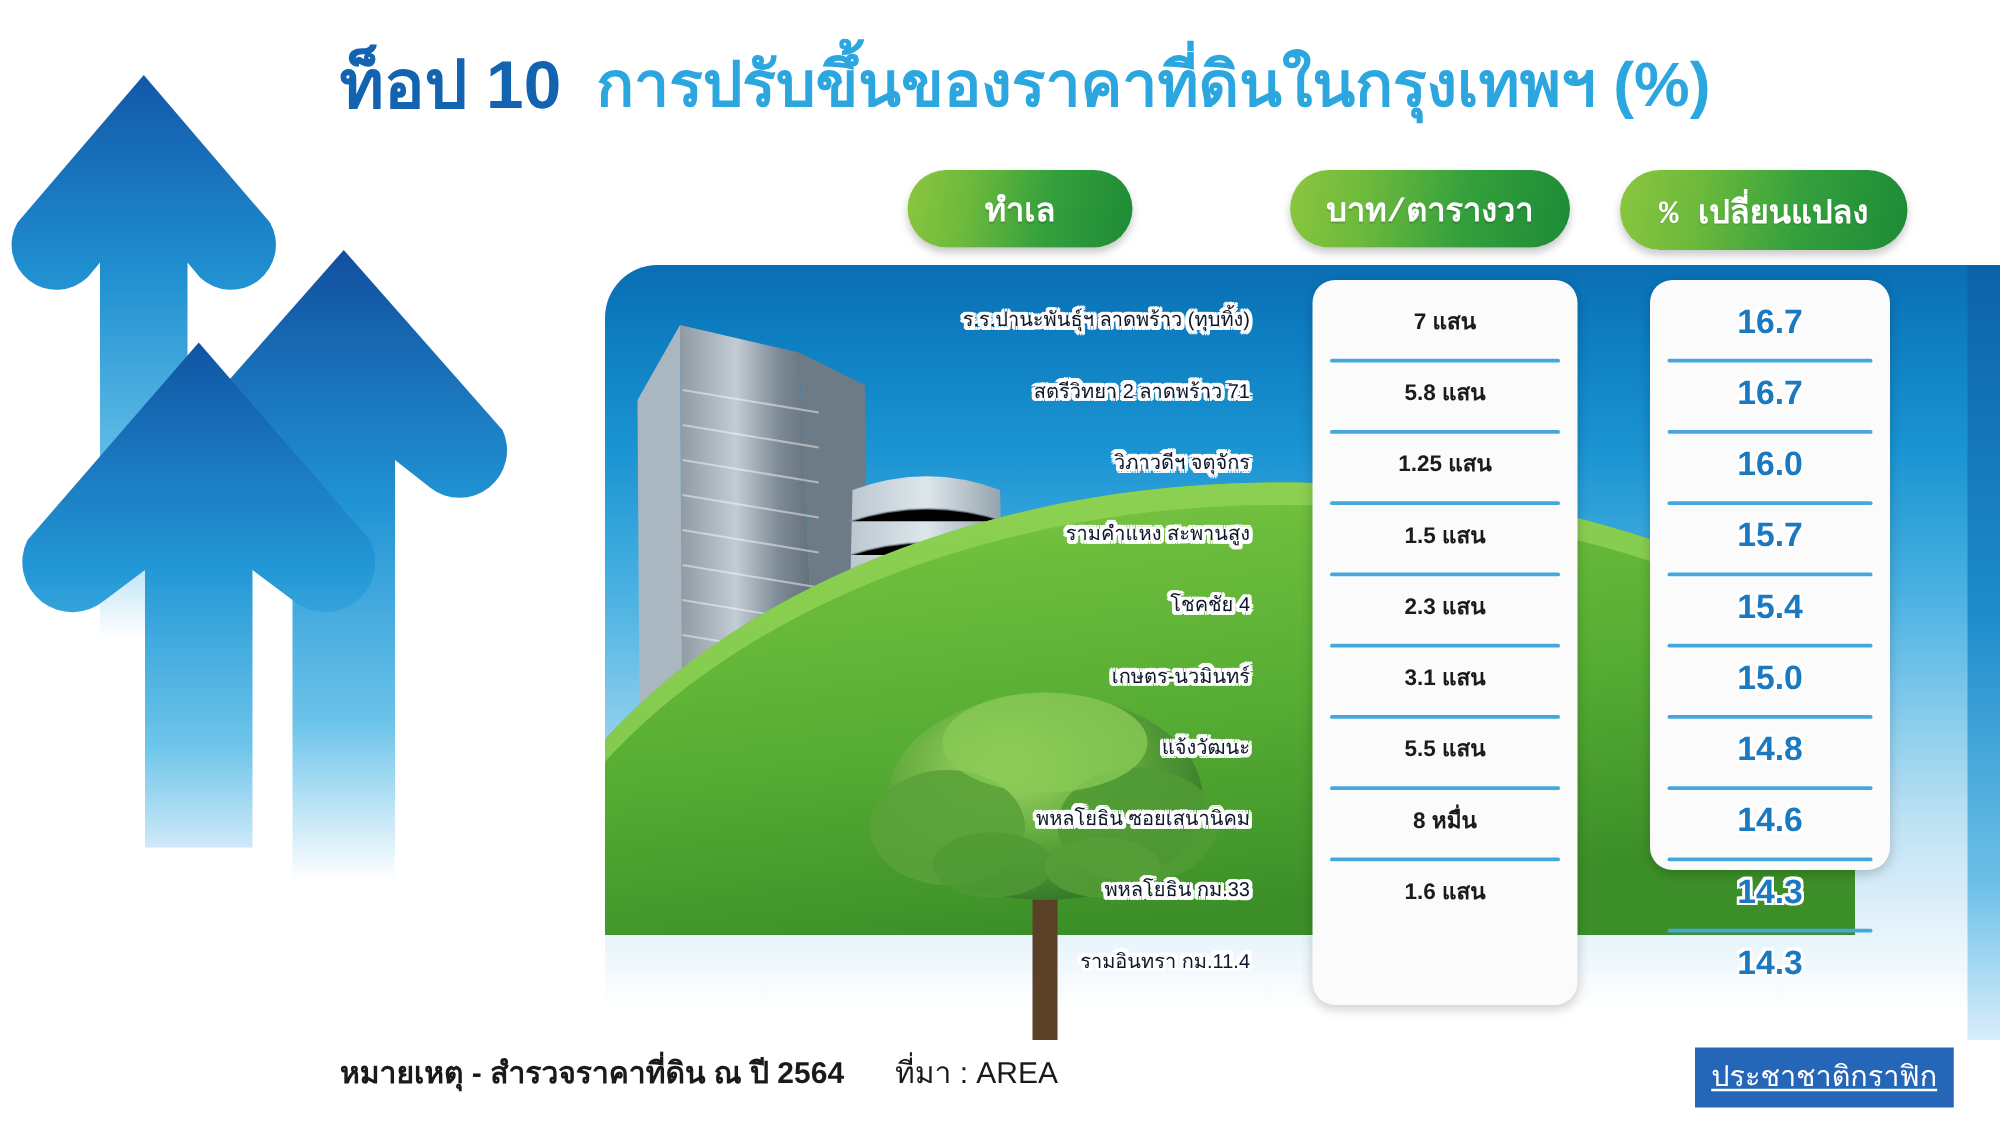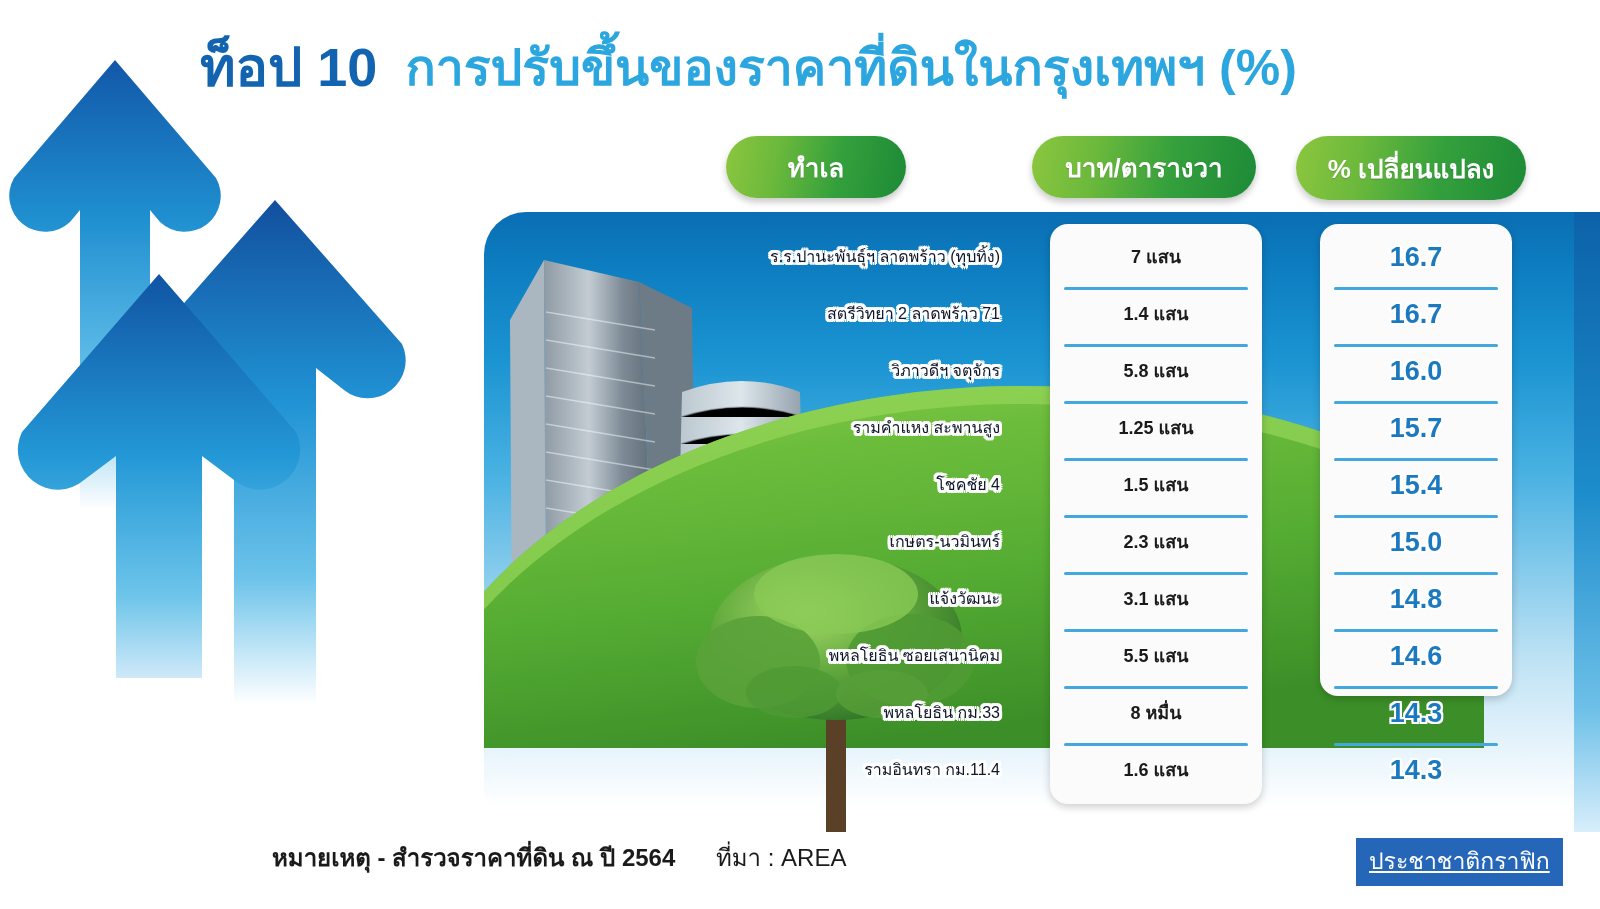--- a/index.html
+++ b/index.html
@@ -33,21 +33,21 @@
 
   
   #title-bar {
     position: absolute;
     left: 200px;
     top: 24px;
     width: 1240px;
     height: 86px;
     display: flex;
     align-items: center;
-    justify-content: flex-start;
+    justify-content: center;
     white-space: nowrap;
     z-index: 40;
   }
   #title-top10 {
     font-size: 54px;
     font-weight: bold;
     color: #1263b0;
     letter-spacing: 0px;
   }
   #title-rest {
@@ -64,20 +64,21 @@
     display: flex;
     align-items: center;
     justify-content: center;
     color: #ffffff;
     font-weight: bold;
     font-size: 26px;
     background: linear-gradient(100deg, #8cc63f 0%, #6cb93c 28%, #34a03c 62%, #1d8a37 100%);
     box-shadow: 0 4px 7px rgba(0,0,0,0.22);
     z-index: 45;
     text-shadow: 0 1px 1px rgba(0,0,0,0.18);
+    font-family: Liberation Mono, monospace;
   }
   #pill-location { left: 726px; top: 136px; width: 180px; height: 62px; }
   #pill-price    { left: 1032px; top: 136px; width: 224px; height: 62px; }
   #pill-percent  { left: 1296px; top: 136px; width: 230px; height: 64px; }
 
   
   #panel {
     position: absolute;
     left: 484px;
     top: 212px;
@@ -391,21 +392,20 @@
     <div class="loc-row">โชคชัย 4</div>
     <div class="loc-row">เกษตร-นวมินทร์</div>
     <div class="loc-row">แจ้งวัฒนะ</div>
     <div class="loc-row">พหลโยธิน ซอยเสนานิคม</div>
     <div class="loc-row">พหลโยธิน กม.33</div>
     <div class="loc-row">รามอินทรา กม.11.4</div>
   </div>
 
   <div class="card" id="card-price">
     <div class="cell"><span class="price-val">7 แสน</span></div>
-    <div class="cell"><span class="price-val">1.4 แสน</span></div>
     <div class="cell"><span class="price-val">5.8 แสน</span></div>
     <div class="cell"><span class="price-val">1.25 แสน</span></div>
     <div class="cell"><span class="price-val">1.5 แสน</span></div>
     <div class="cell"><span class="price-val">2.3 แสน</span></div>
     <div class="cell"><span class="price-val">3.1 แสน</span></div>
     <div class="cell"><span class="price-val">5.5 แสน</span></div>
     <div class="cell"><span class="price-val">8 หมื่น</span></div>
     <div class="cell"><span class="price-val">1.6 แสน</span></div>
   </div>
 

